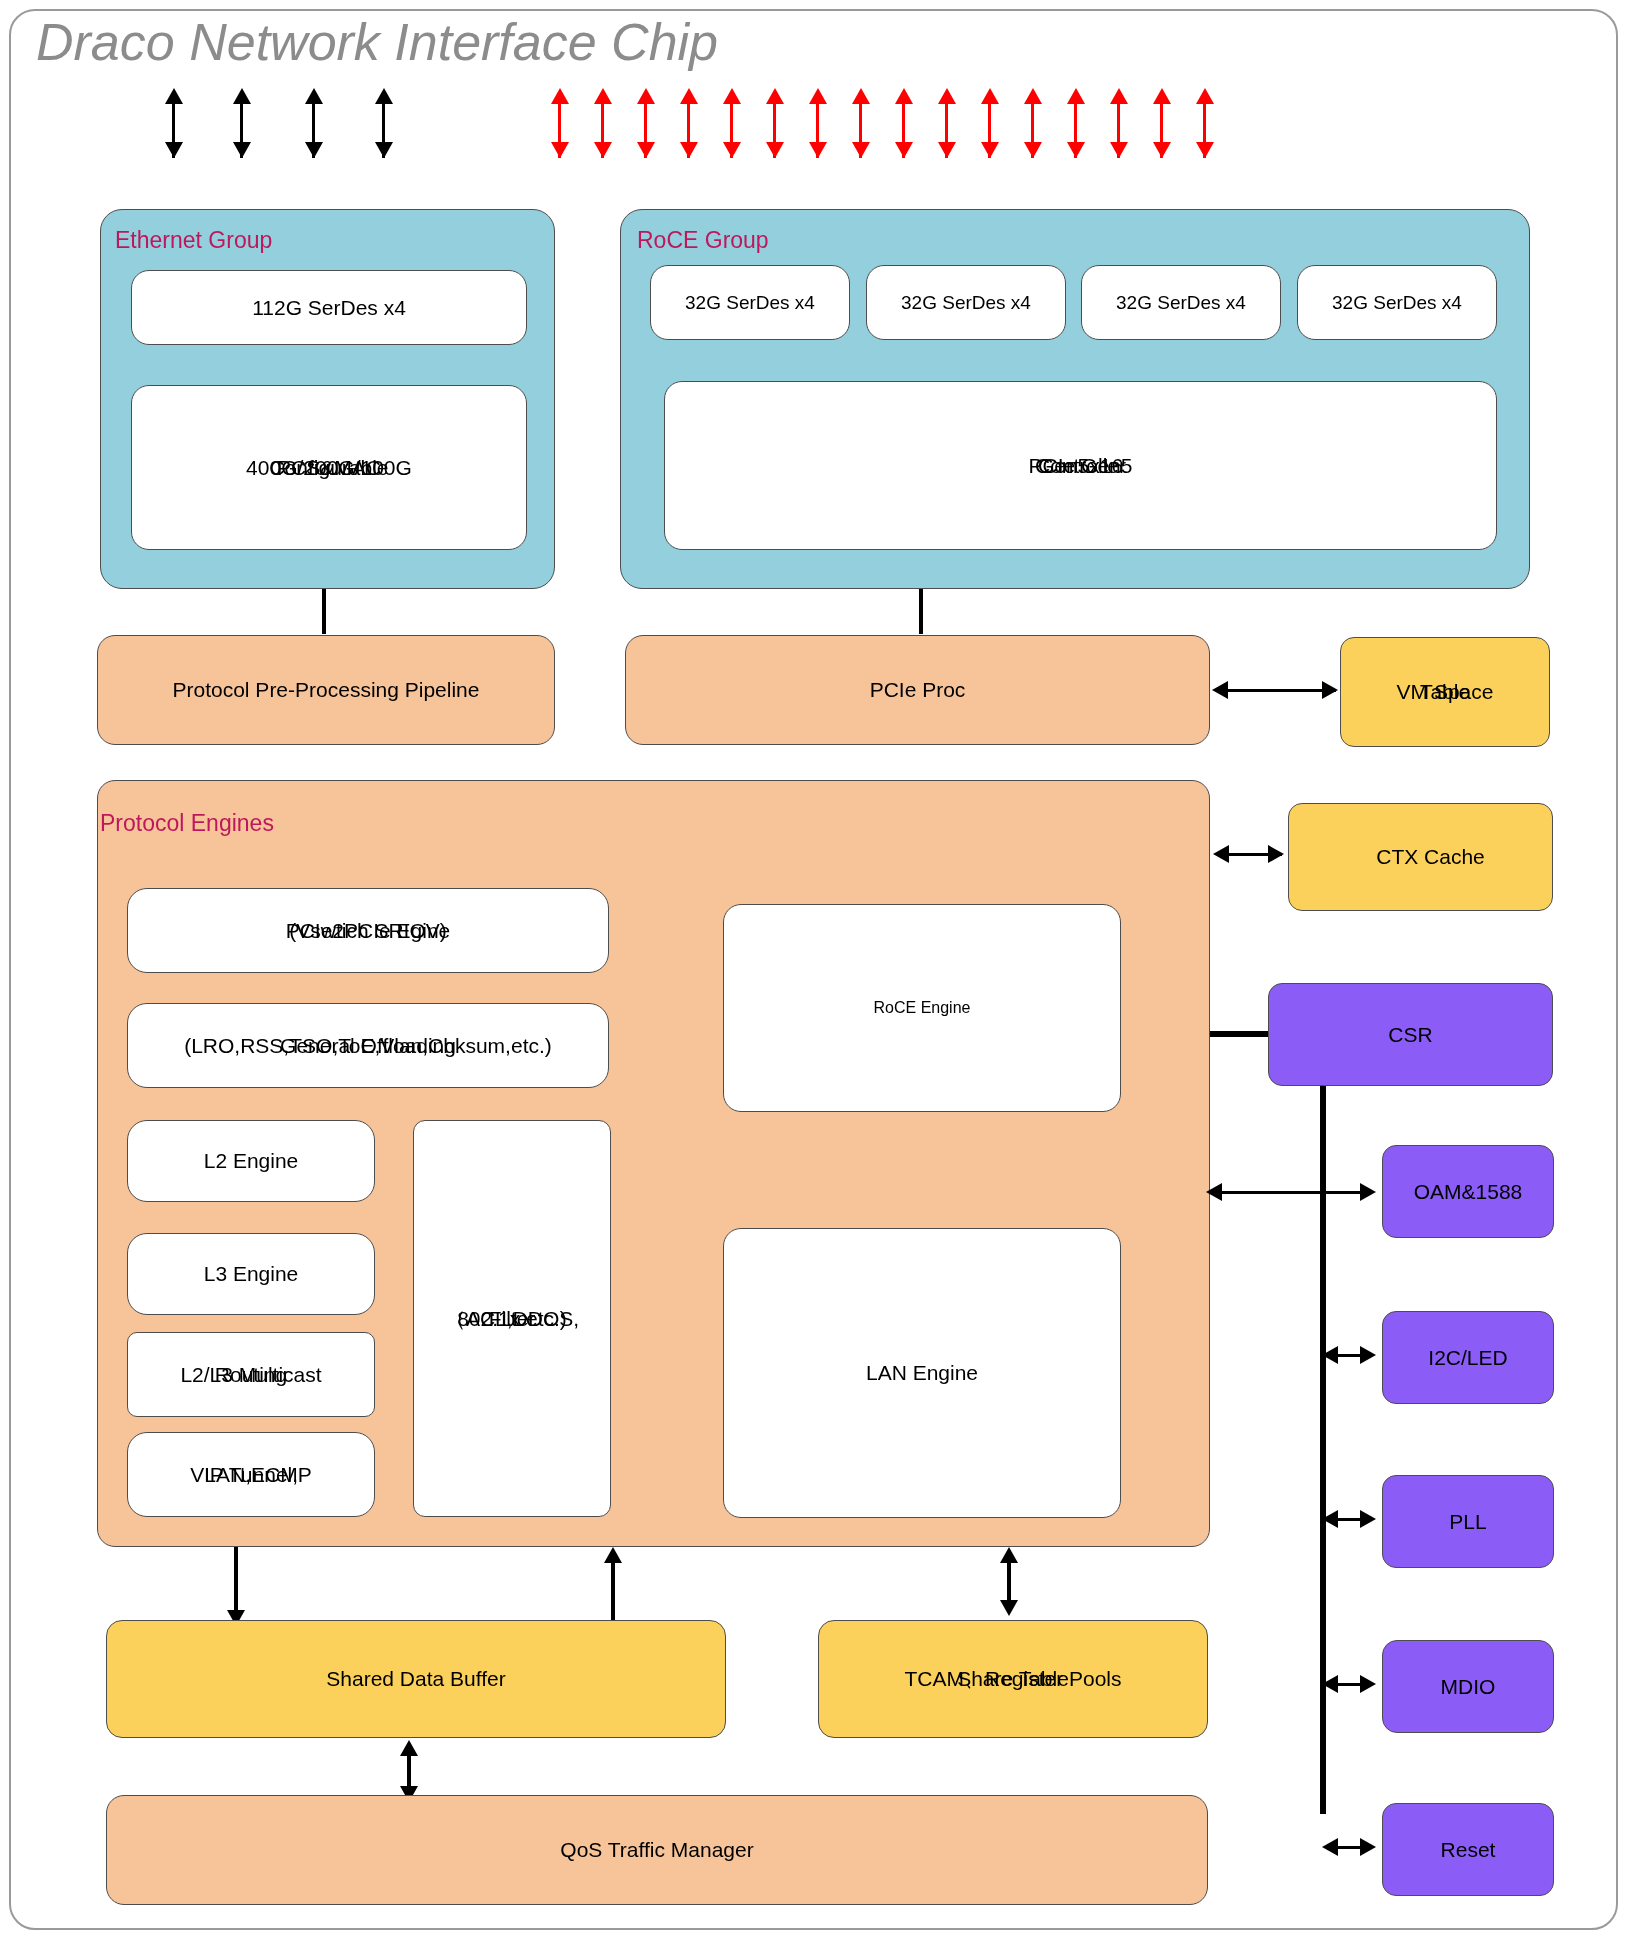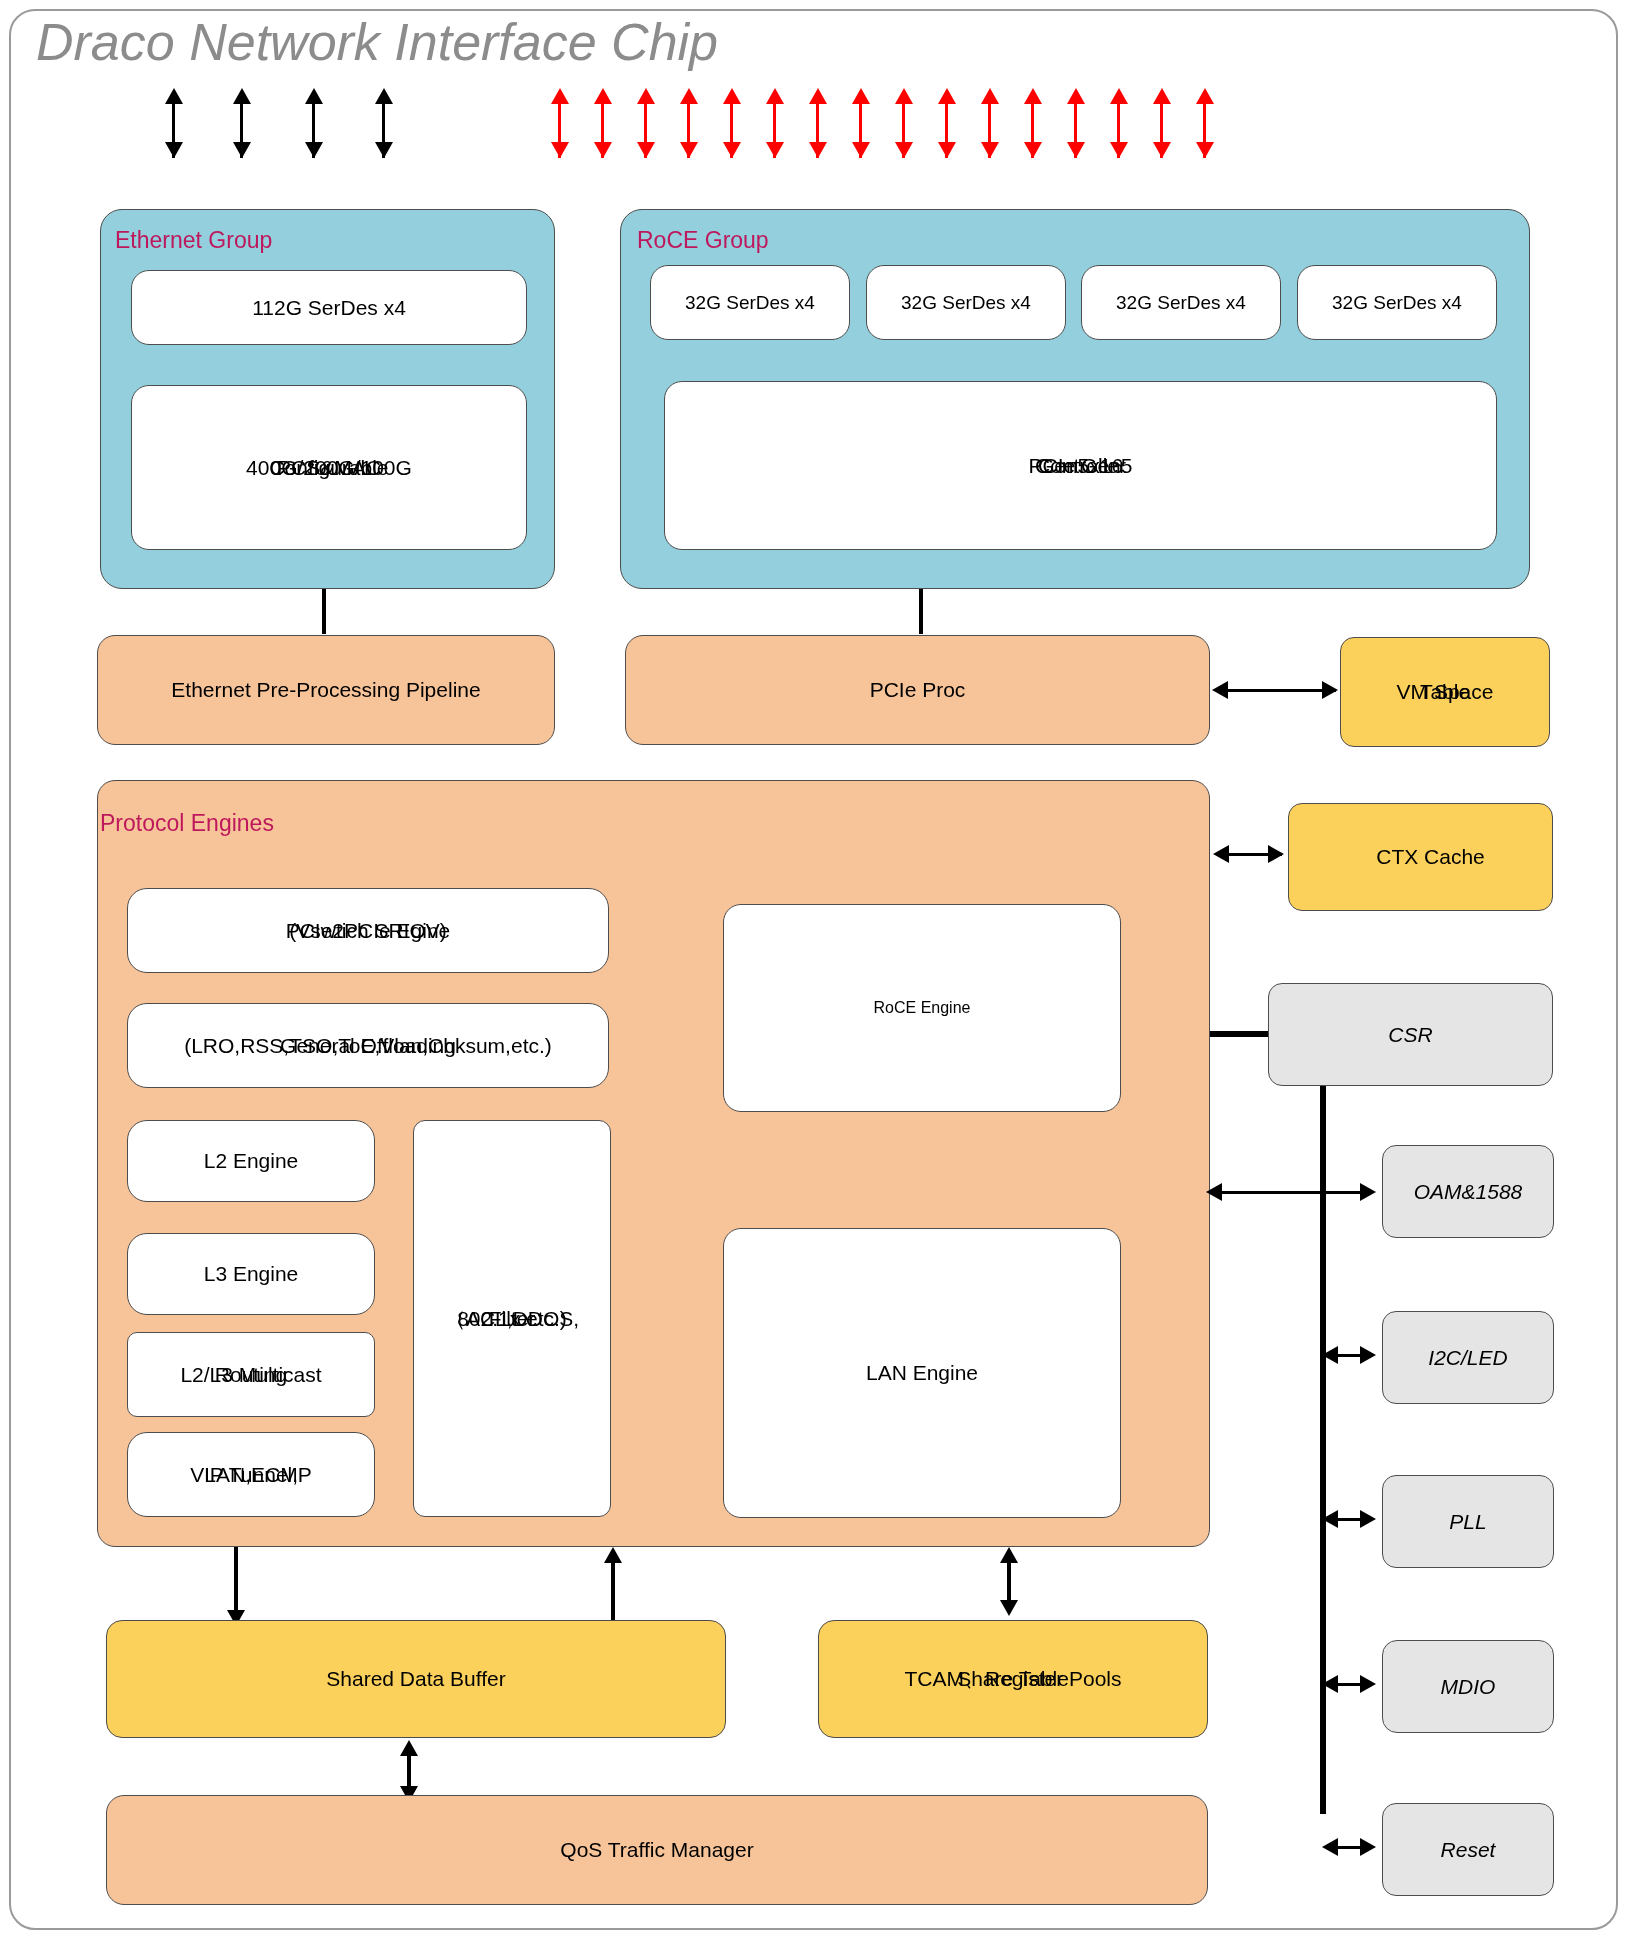--- a/index.html
+++ b/index.html
@@ -15,21 +15,21 @@
     font-size:52px;font-style:italic;color:#8c8c8c;white-space:nowrap;
     font-family:"Liberation Sans", sans-serif;letter-spacing:0px;
   }
 
   .box{position:absolute;box-sizing:border-box;display:flex;align-items:center;justify-content:center;
        text-align:center;border:1px solid #4d4d4d;color:#000;line-height:1.22;}
   .blue{background:#93cfdc;}
   .white{background:#ffffff;}
   .orange{background:#f7c49a;}
   .yellow{background:#fcd15b;}
-  .green{background:#e5e5e5;font-style:italic;}
+  .green{background:#8b5cf6;}
 
   .grouplabel{
     position:absolute;display:block;text-align:left;align-items:flex-start;justify-content:flex-start;
     border:none;background:transparent;font-size:23px;color:#be185d;
   }
   .bl{position:absolute;display:block;}
 
   
   .vline{position:absolute;background:#000;}
   .hline{position:absolute;background:#000;}
@@ -154,21 +154,21 @@
     <span class="bl">PCIe Gen5</span>
     <span class="bl">Controller</span>
     <span class="bl">Gen5x16</span>
   </div>
 
   <div class="vline" style="left:322px;top:589px;width:4px;height:45px;"></div>
 
   <div class="vline" style="left:919px;top:589px;width:4px;height:45px;"></div>
 
   <div class="box orange" style="left:97px;top:635px;width:458px;height:110px;border-radius:18px;font-size:21px;">
-    <span class="bl">Ethernet Pre-Processing Pipeline</span>
+    <span class="bl">Protocol Pre-Processing Pipeline</span>
   </div>
   <div class="box orange" style="left:625px;top:635px;width:585px;height:110px;border-radius:18px;font-size:21px;">
     <span class="bl">PCIe Proc</span>
   </div>
 
   <div>
     <div class="arrowhead ah-left" style="left:1212px;top:681px;"></div>
     <div class="hline" style="left:1226px;top:689px;width:110px;height:3px;"></div>
     <div class="arrowhead ah-right" style="left:1322px;top:681px;"></div>
   </div>

